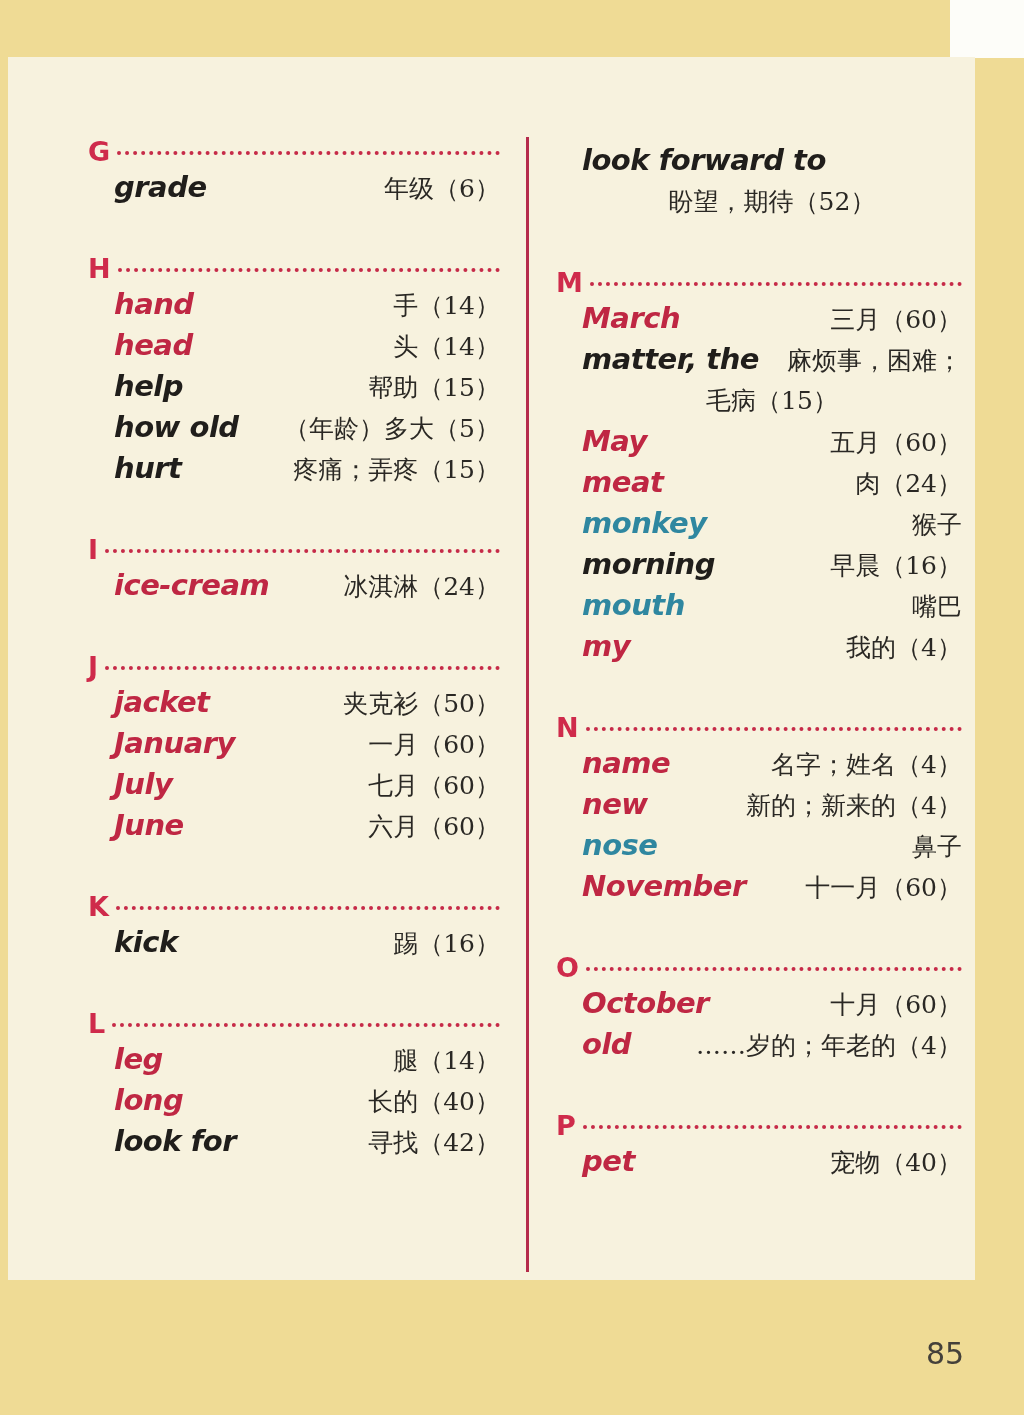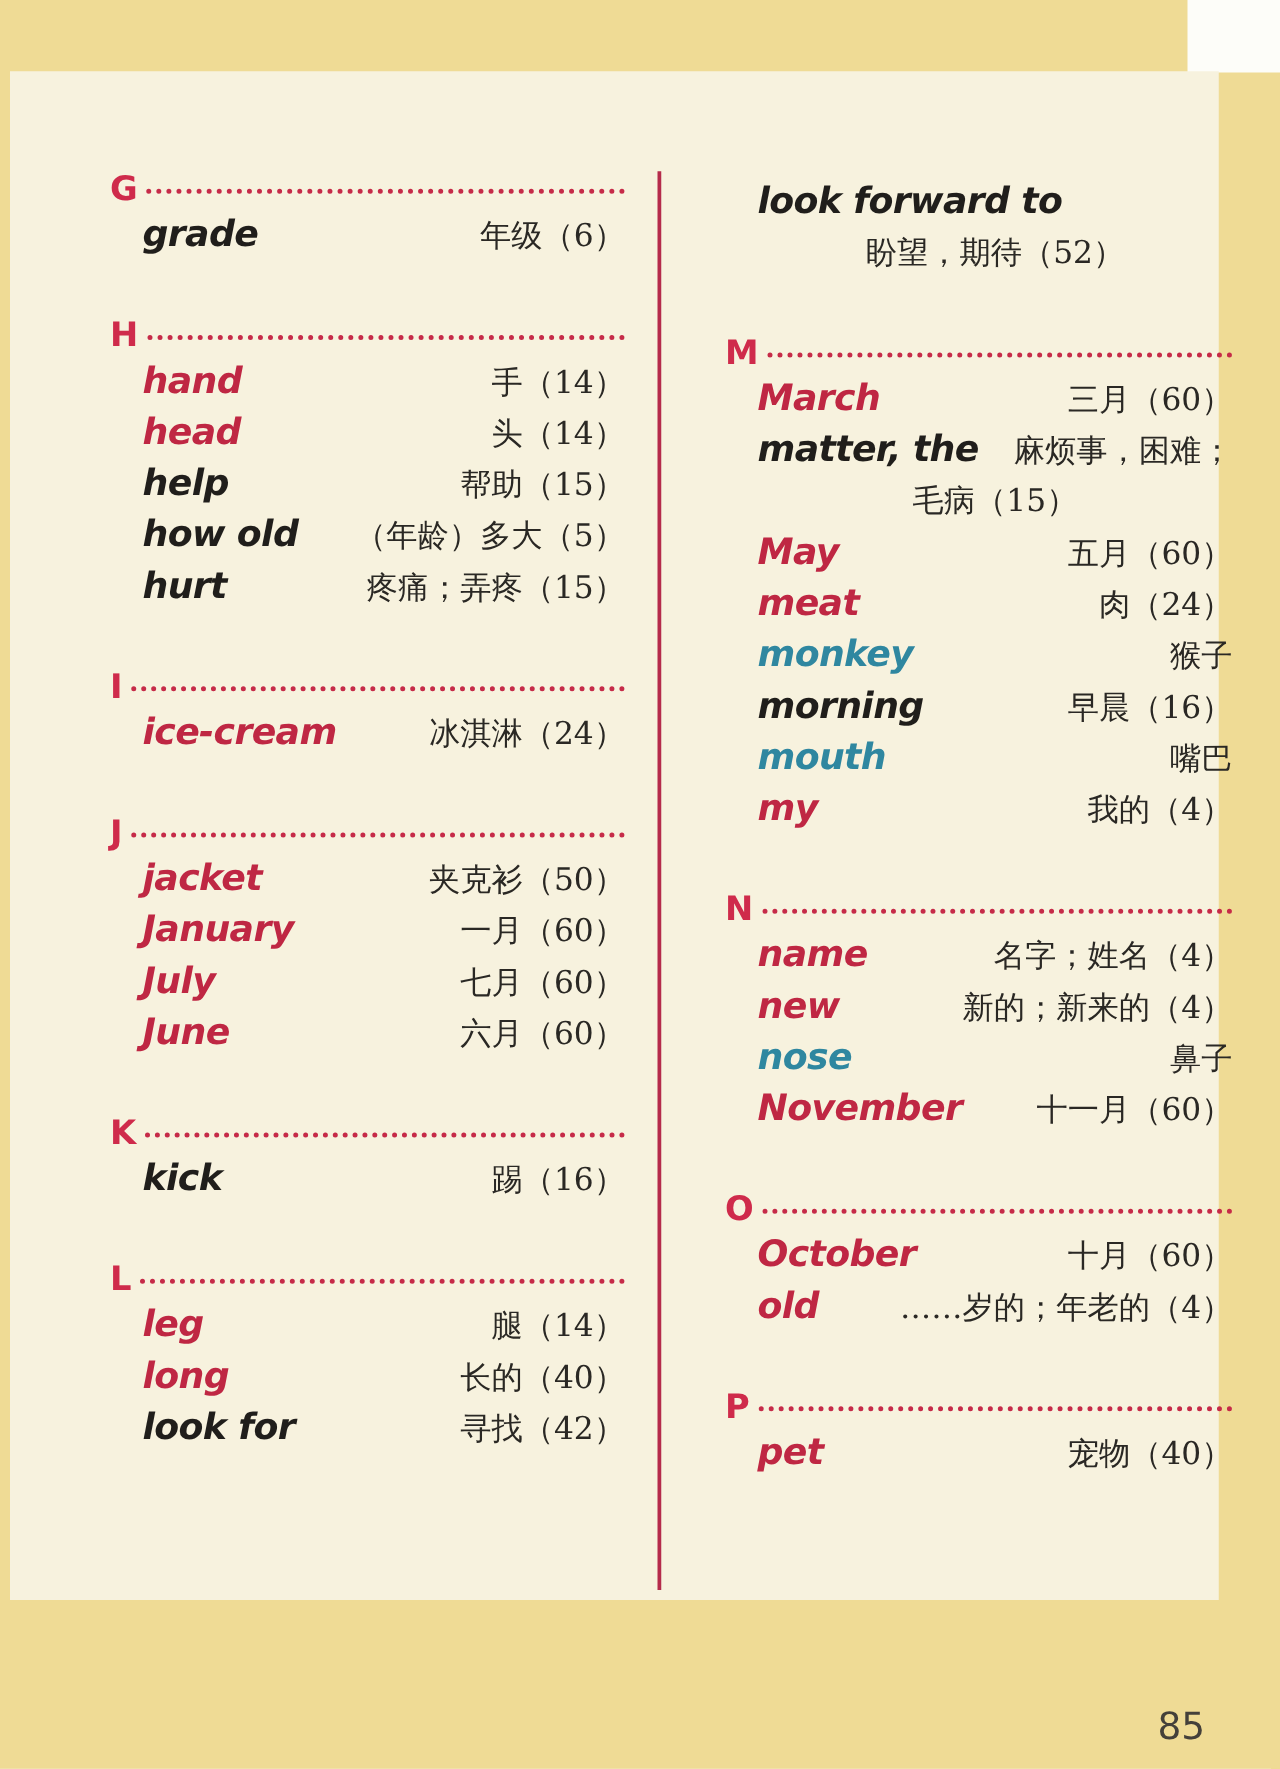--- a/index.html
+++ b/index.html
@@ -15,21 +15,21 @@
   #corner{
     position:absolute;left:950px;top:0;width:74px;height:58px;
     background:#fdfdf9;
   }
   #divider{
     position:absolute;left:518px;top:80px;width:3px;height:1135px;
     background:var(--divider,#b52b4b);
   }
   .col{position:absolute}
   #col-left{left:80px;top:80px;width:412px}
-  #col-right{left:572px;top:83px;width:406px}
+  #col-right{left:548px;top:83px;width:406px}
   .section{margin-bottom:46px}
   .letter-row{display:flex;align-items:center;height:30px}
   .letter{
     font-size:27px;font-weight:bold;line-height:30px;
     color:var(--header-red,#cf2b4b);
   }
   .dots{flex:1;border-top:4px dotted var(--dots,#c62b48);margin-left:7px;margin-top:2px;height:0}
   .entry{display:flex;justify-content:space-between;align-items:baseline;height:41px;padding-left:26px}
   .entry-block{padding:0}
   .word{
@@ -40,21 +40,21 @@
   .trans{
     font-family:"DejaVu Serif","Liberation Serif",serif;
     font-size:25px;line-height:41px;color:var(--chinese,#2a2824);white-space:nowrap;
   }
   .trans-row{height:41px;text-align:center;padding-left:26px}
   .w-red{color:var(--word-red,#bf2743)}
   .w-black{color:var(--word-black,#201e1b)}
   .w-teal{color:var(--word-teal,#2f87a0)}
   #pagenum{
     position:absolute;left:905px;top:1336px;width:80px;text-align:center;
-    font-size:30px;color:var(--pagenum,#44403a);margin-top:28px;
+    font-size:30px;color:var(--pagenum,#44403a);
   }
 </style>
 </head>
 <body>
 
 <div id="corner"></div>
 
 <div id="paper">
   <div id="divider"></div>
   <div id="col-left" class="col">

